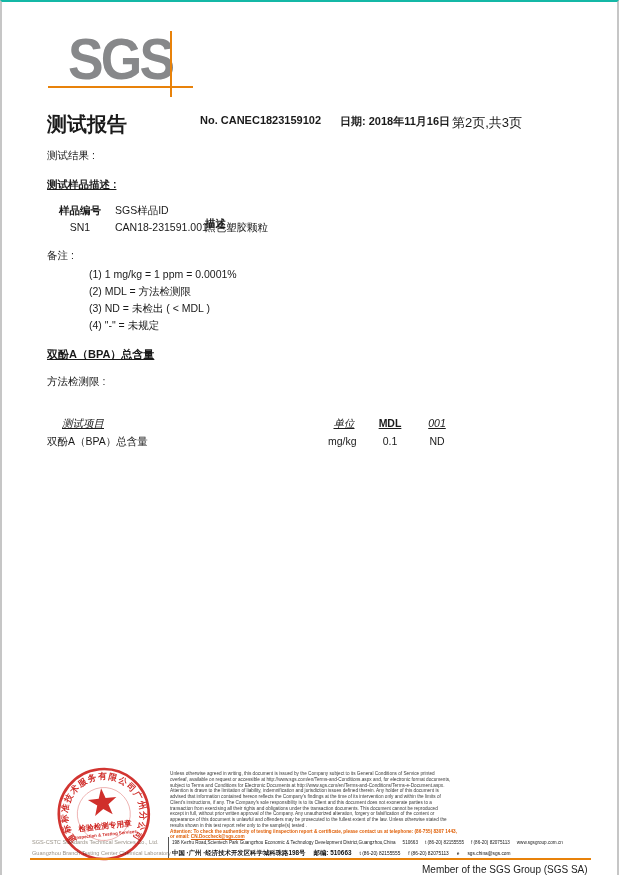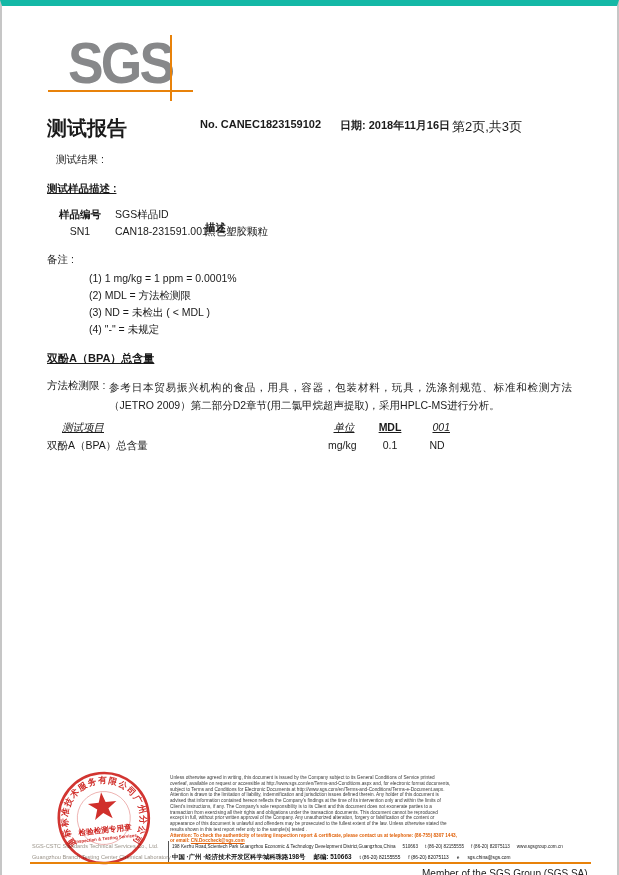--- a/index.html
+++ b/index.html
@@ -1,39 +1,39 @@
 <!DOCTYPE html>
 <html><head>
 <meta charset="utf-8">
 <style>
   * { margin:0; padding:0; box-sizing:border-box; }
   html,body { background:#fff; }
   body { font-family:"Liberation Sans", sans-serif; color:#1a1a1a; }
   .page {
     position:relative; width:619px; height:875px; background:#fff;
-    border-top:6px solid #14b8a6; border-left:2px solid #c6c6c6; border-right:2px solid #c6c6c6;
+    border-top:2px solid #14b8a6; border-left:2px solid #c6c6c6; border-right:2px solid #c6c6c6;
     overflow:hidden;
   }
   .abs { position:absolute; }
 
   
   .logo-text { left:66px; top:28px; font-size:58px; font-weight:bold; color:#87888a;
                letter-spacing:-3px; transform:scaleX(0.92); transform-origin:left top; line-height:1; }
   .logo-hline { left:46px; top:84px; width:145px; height:2px; background:#e8820a; }
   .logo-vline { left:168px; top:29px; width:2px; height:66px; background:#e8820a; }
 
   
   .doc-title { left:45px; top:109px; font-size:20px; font-weight:bold; }
   .report-no { left:198px; top:112px; font-size:11px; font-weight:bold; }
   .report-date { left:338px; top:112px; font-size:11px; font-weight:bold; }
   .page-info { left:450px; top:112px; font-size:13px; font-weight:normal; }
 
   .txt { font-size:10.5px; }
 
-  .test-result { left:54px; top:147px; }
+  .test-result { left:45px; top:147px; }
   .sample-title { left:45px; top:176px; font-weight:bold; text-decoration:underline; }
 
   .st-h-no   { left:48px;  top:202px; width:60px; text-align:center; font-weight:bold; }
   .st-h-id   { left:113px; top:202px; font-weight:normal; }
   .st-h-desc { left:203px; top:215px; font-weight:bold; }
   .st-r-no   { left:48px;  top:219px; width:60px; text-align:center; }
   .st-r-id   { left:113px; top:219px; }
   .st-r-desc { left:203px; top:219px; }
 
   .remarks-label { left:45px; top:247px; }
@@ -43,21 +43,21 @@
   .remark-3 { left:87px; top:317px; }
 
   .bpa-heading { left:45px; top:345px; font-size:11px; font-weight:bold; text-decoration:underline; }
 
   .method-label { left:45px; top:373px; }
   .method-text  { left:107px; top:372px; width:463px; line-height:18px; text-align:justify; }
 
   .rt-h-item { left:60px;  top:415px; font-style:italic; text-decoration:underline; }
   .rt-h-unit { left:328px; top:415px; width:28px; text-align:center; font-style:italic; text-decoration:underline; }
   .rt-h-mdl  { left:374px; top:415px; width:28px; text-align:center; font-weight:bold; text-decoration:underline; }
-  .rt-h-001  { left:422px; top:415px; width:26px; text-align:right; font-style:italic; text-decoration:underline; }
+  .rt-h-001  { left:422px; top:415px; width:26px; text-align:center; font-style:italic; text-decoration:underline; }
   .rt-r-item { left:45px;  top:433px; }
   .rt-r-unit { left:326px; top:433px; width:34px; text-align:left; }
   .rt-r-mdl  { left:374px; top:433px; width:28px; text-align:center; }
   .rt-r-001  { left:422px; top:433px; width:26px; text-align:center; }
 
   
   .company-lines { left:30px; top:835px; width:150px; font-size:5.6px; line-height:11px;
                    color:#9b948a; white-space:nowrap; }
   .stamp-wrap { left:42px; top:764px; width:120px; height:100px; mix-blend-mode:multiply;
                 transform:rotate(-6deg); }
@@ -103,21 +103,20 @@
 
   <div class="abs txt remarks-label">备注 :</div>
   <div class="abs txt remark-0">(1) 1 mg/kg = 1 ppm = 0.0001%</div>
   <div class="abs txt remark-1">(2) MDL = 方法检测限</div>
   <div class="abs txt remark-2">(3) ND = 未检出 ( &lt; MDL )</div>
   <div class="abs txt remark-3">(4) "-" = 未规定</div>
 
   <div class="abs bpa-heading">双酚A（BPA）总含量</div>
 
   <div class="abs txt method-label">方法检测限 :</div>
-  <div class="abs txt method-text">参考日本贸易振兴机构的食品，用具，容器，包装材料，玩具，洗涤剂规范、标准和检测方法（JETRO 2009）第二部分D2章节(用二氯甲烷超声提取)，采用HPLC-MS进行分析。</div>
 
   <div class="abs txt rt-h-item">测试项目</div>
   <div class="abs txt rt-h-unit">单位</div>
   <div class="abs txt rt-h-mdl">MDL</div>
   <div class="abs txt rt-h-001">001</div>
   <div class="abs txt rt-r-item">双酚A（BPA）总含量</div>
   <div class="abs txt rt-r-unit">mg/kg</div>
   <div class="abs txt rt-r-mdl">0.1</div>
   <div class="abs txt rt-r-001">ND</div>
 

